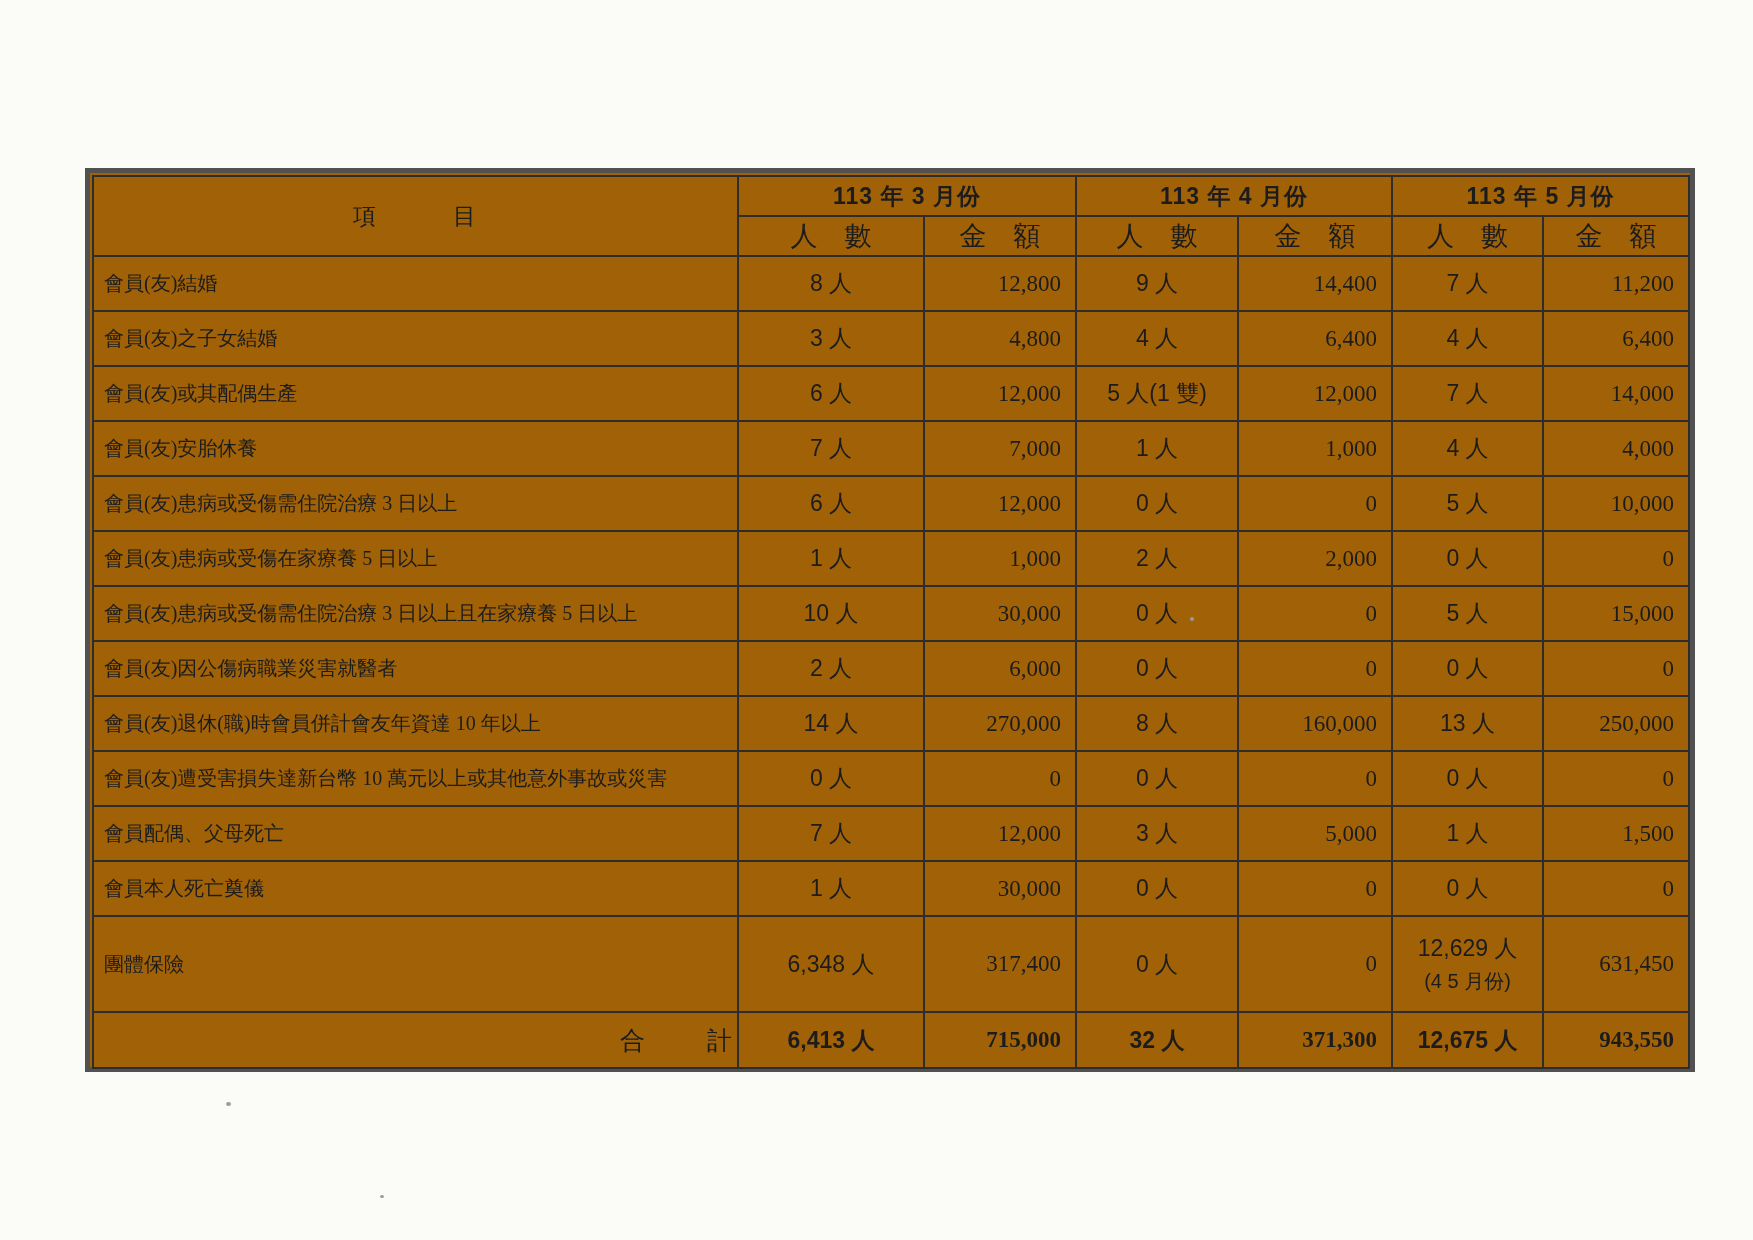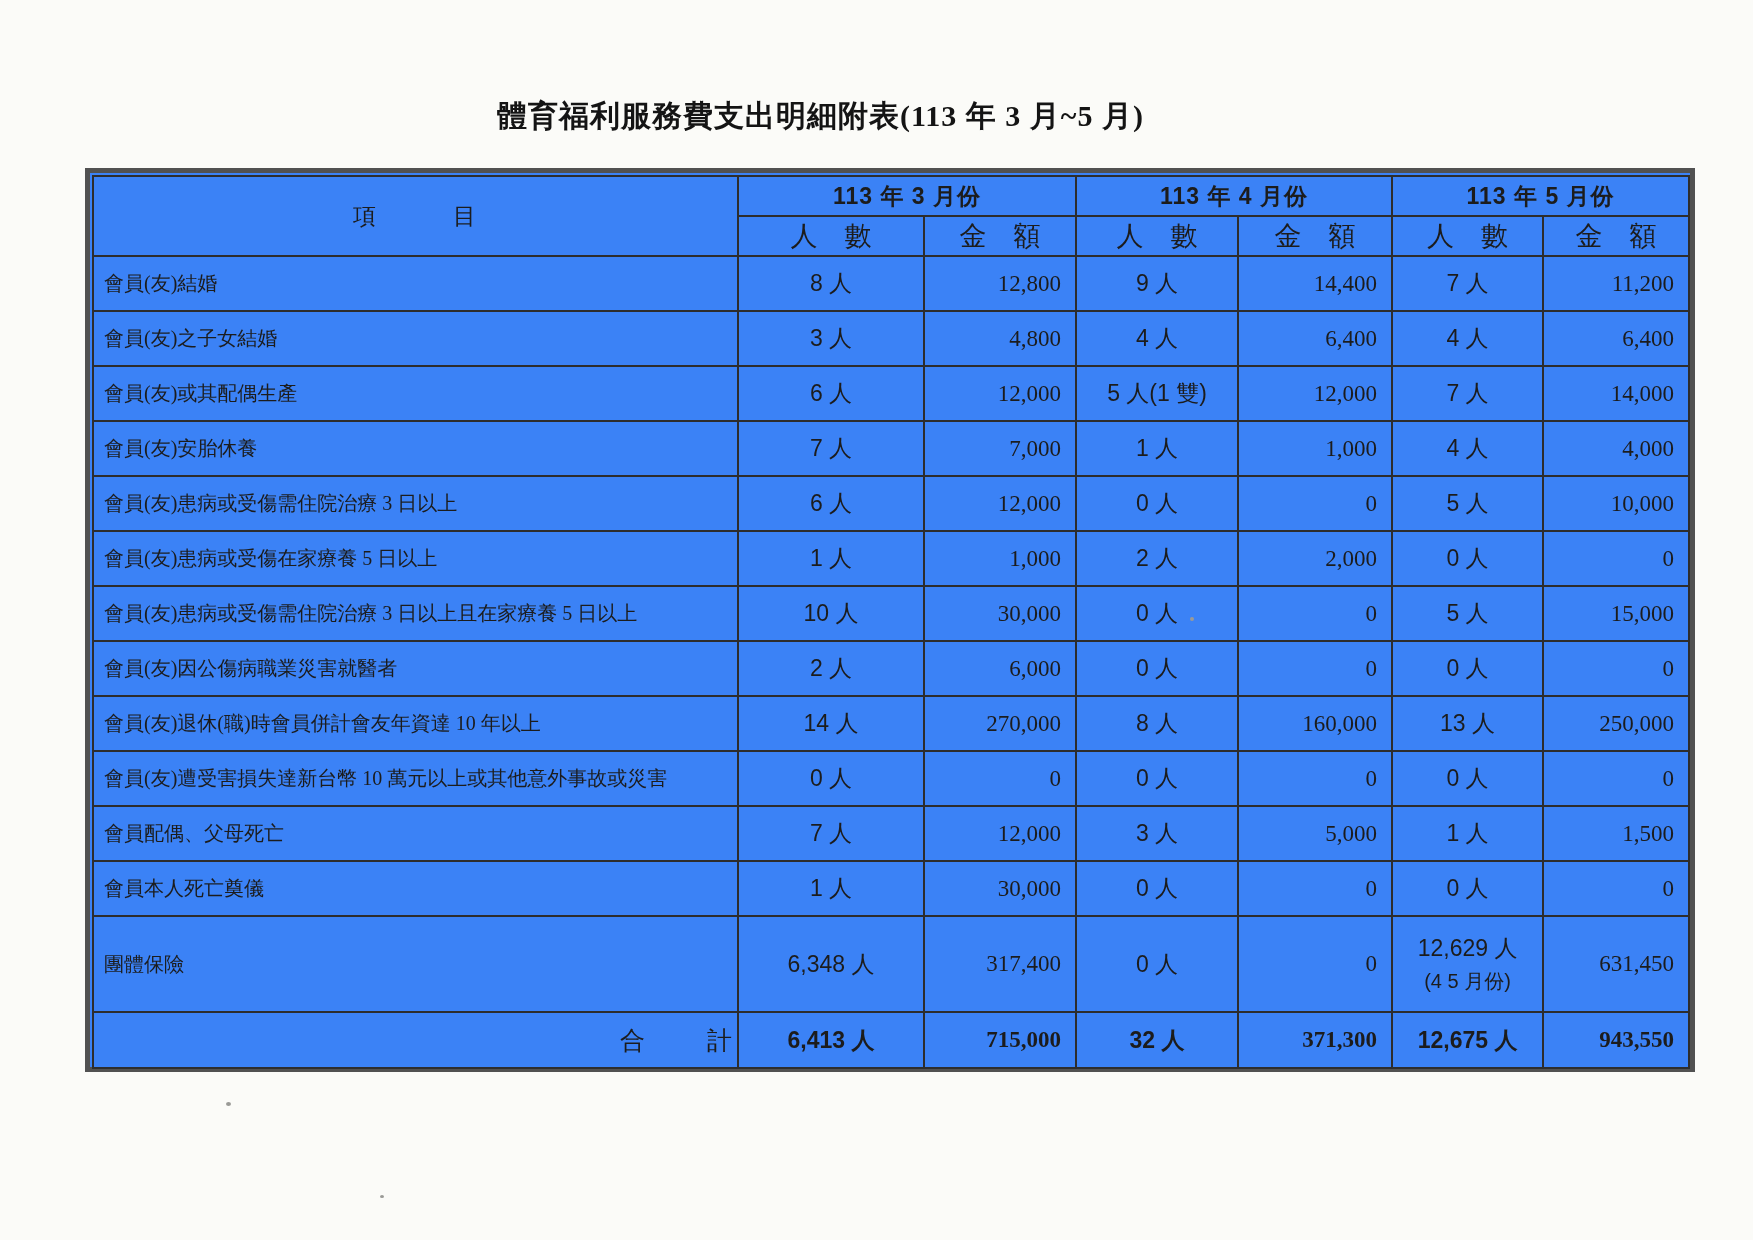--- a/index.html
+++ b/index.html
@@ -21,21 +21,21 @@
     color:#141414;
     white-space:nowrap;
   }
   .table-frame {
     position:absolute;
     left:85px; top:168px;
     width:1610px; height:904px;
     box-sizing:border-box;
     border:5px solid #515151;
     padding:2px;
-    background:#3b82f6;
+    background:#a16207;
   }
   table.exp {
     width:100%; height:100%;
     border-collapse:collapse;
     table-layout:fixed;
   }
   table.exp th, table.exp td {
     border:2px solid #2d2d2d;
     box-sizing:border-box;
     overflow:hidden;
@@ -84,21 +84,20 @@
   .speck { position:absolute; background:#9a9a96; border-radius:50%; }
   .speck.s1 { left:1190px; top:617px; width:4px; height:4px; }
   .speck.s2 { left:226px; top:1102px; width:5px; height:4px; }
   .speck.s3 { left:380px; top:1195px; width:4px; height:3px; }
 </style>
 </head>
 <body>
 
 <div class="page">
 
-  <h1 class="title">體育福利服務費支出明細附表(113 年 3 月~5 月)</h1>
 
   <div class="table-frame">
     <table class="exp">
       <colgroup>
         <col style="width:645px">
         <col style="width:186px">
         <col style="width:152px">
         <col style="width:162px">
         <col style="width:154px">
         <col style="width:151px">

